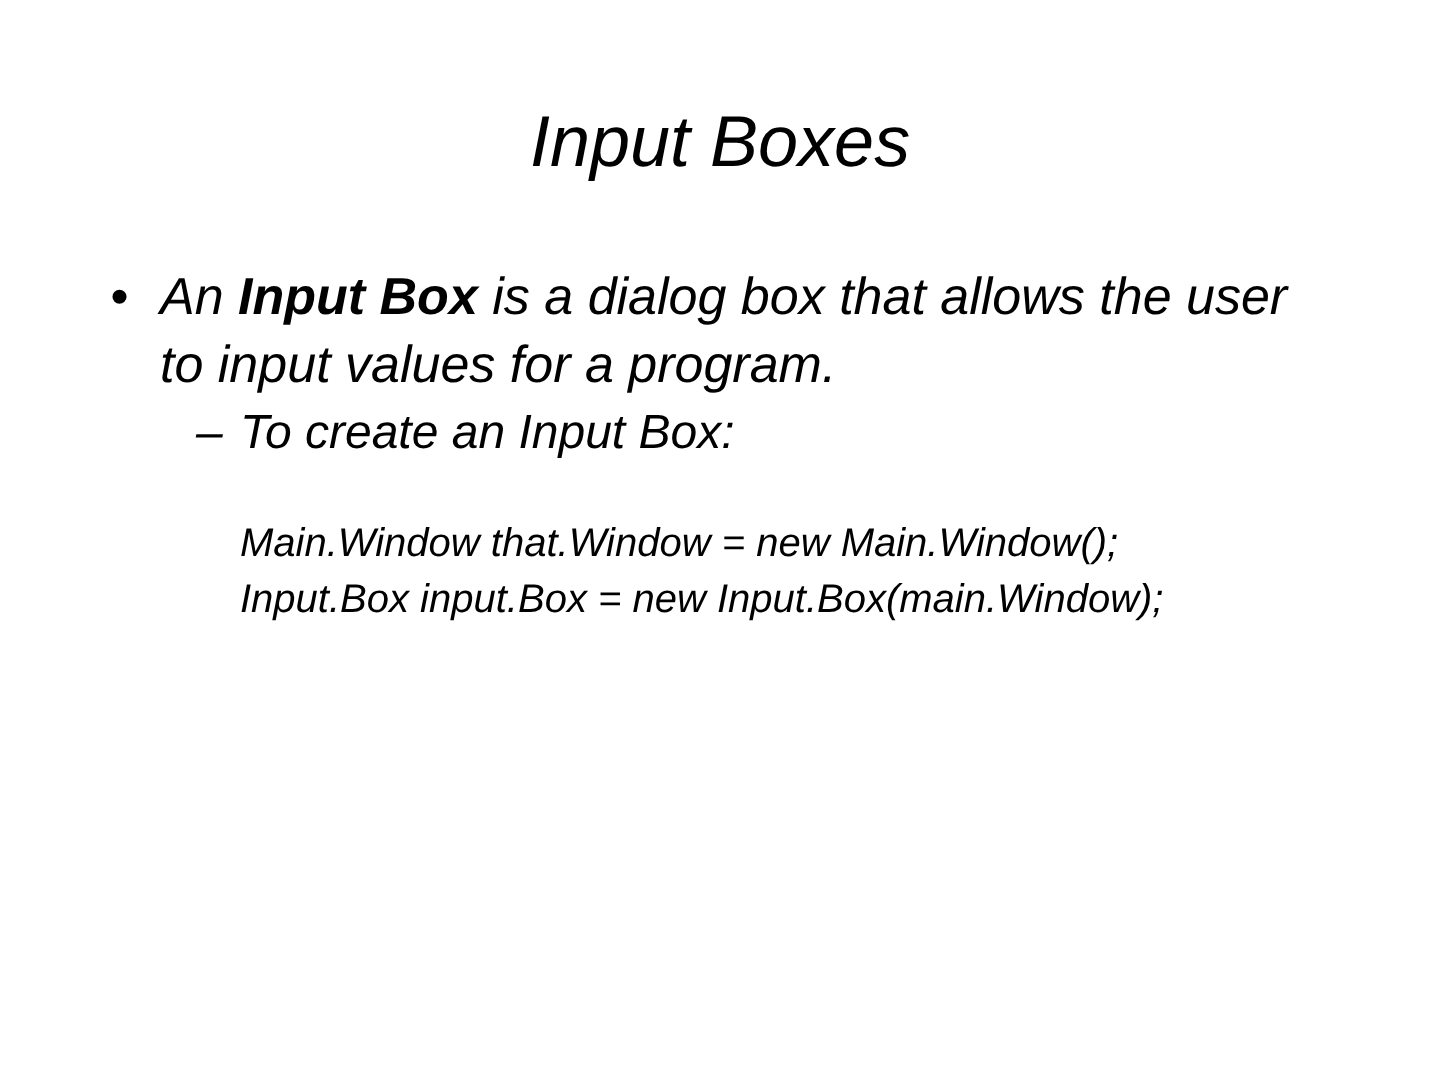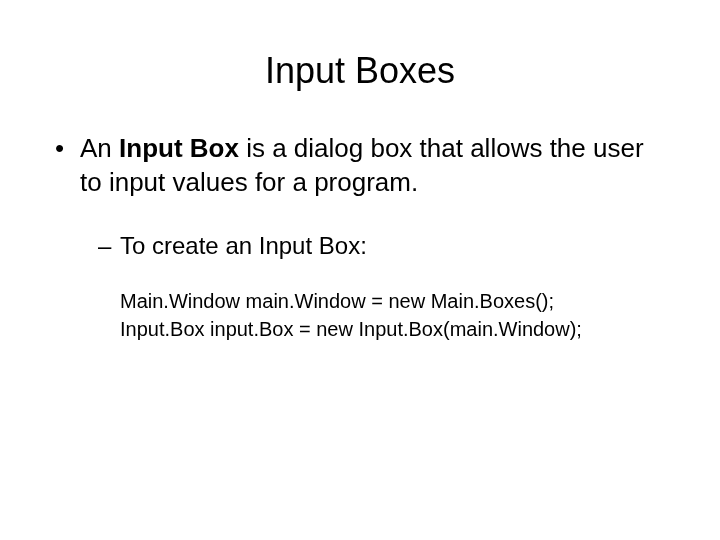--- a/index.html
+++ b/index.html
@@ -1,39 +1,40 @@
 <!DOCTYPE html>
 <html><head>
   <meta charset="utf-8">
   <style>
     * {
       margin: 0;
       padding: 0;
       box-sizing: border-box;
+      font-style: italic;
     }
     body {
       width: 720px;
       height: 540px;
       background: #ffffff;
       font-family: Arial, Helvetica, sans-serif;
       color: #000000;
       padding: 50px 50px 0 50px;
     }
     .title {
       text-align: center;
       font-size: 36px;
       font-weight: normal;
       margin-bottom: 40px;
     }
     .bullet-level-1 {
       font-size: 26px;
       line-height: 1.3;
       padding-left: 30px;
       position: relative;
-      margin-bottom: 30px;
+      margin-bottom: 1px;
     }
     .bullet-level-1::before {
       content: "•";
       position: absolute;
       left: 5px;
       top: 0;
     }
     .bold {
       font-weight: bold;
     }
@@ -60,14 +61,14 @@
 <body>
 
 <h1 class="title">Input Boxes</h1>
 
 <div class="bullet-level-1">
   <span>An </span><span class="bold">Input Box</span><span> is a dialog box that allows the user to input values for a program.</span>
 </div>
 
 <div class="bullet-level-2">To create an Input Box:</div>
 
-<div class="code-line">Main.Window main.Window = new Main.Boxes();</div>
+<div class="code-line">Main.Window that.Window = new Main.Window();</div>
 <div class="code-line">Input.Box input.Box = new Input.Box(main.Window);</div>
 
 </body></html>

